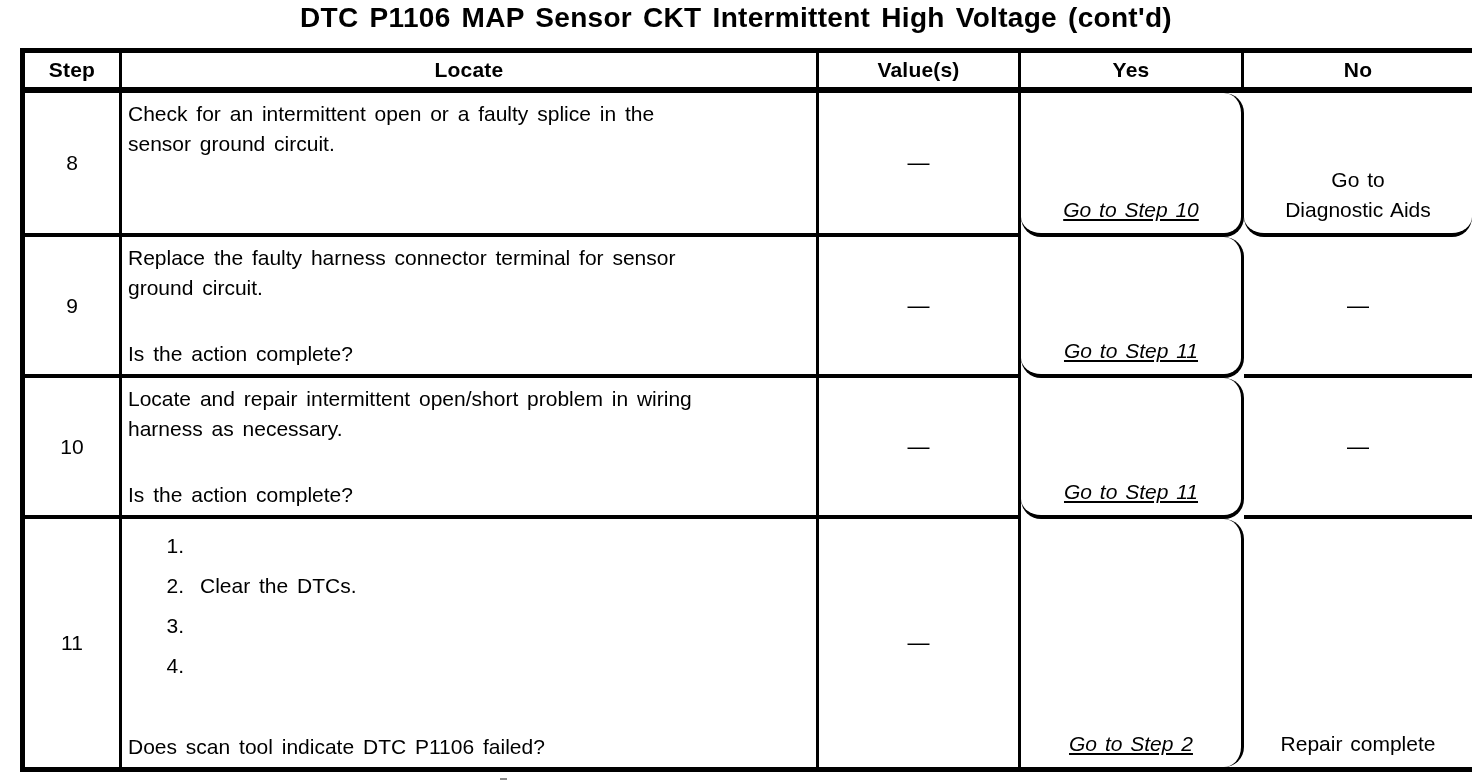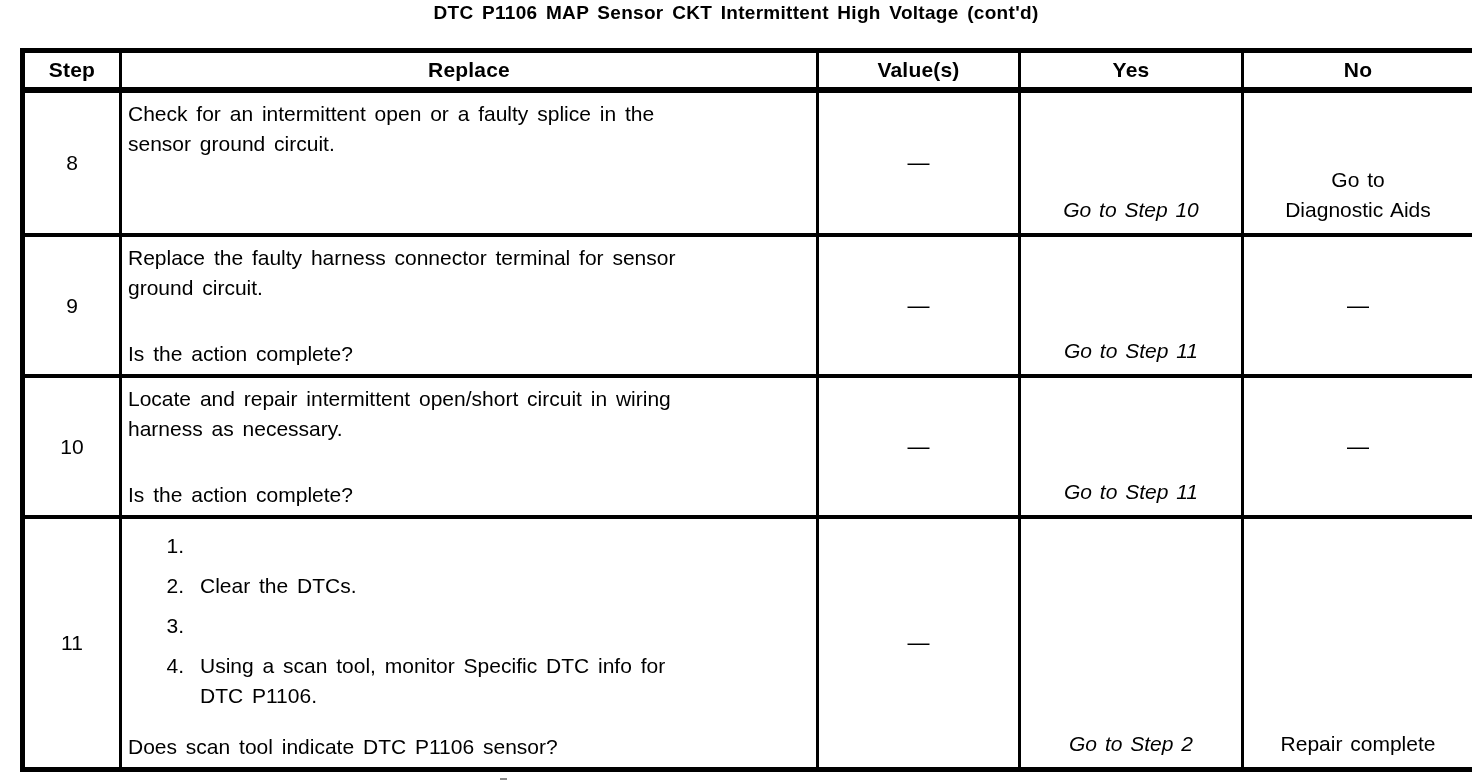--- a/index.html
+++ b/index.html
@@ -14,21 +14,21 @@
     font-family: "Liberation Sans", "DejaVu Sans", sans-serif;
     color: #000;
     overflow: hidden;
   }
   .page-title {
     position: absolute;
     top: 2px;
     left: 0;
     width: 100%;
     text-align: center;
-    font-size: 19px;
+    font-size: 28px;
     font-weight: bold;
     letter-spacing: 0.3px;
     word-spacing: 3px;
   }
   .diag-table {
     position: absolute;
     left: 20px;
     top: 48px;
     width: 1457px;
     height: 724px;
@@ -75,22 +75,23 @@
     justify-content: center;
     font-size: 22px;
   }
   .c.goto-cell {
     display: flex;
     align-items: flex-end;
     justify-content: center;
     text-align: center;
     padding-bottom: 8px;
     word-spacing: 2px;
+    border-radius: 20px;
   }
-  .c.goto-cell.italic { font-style: italic; }
+  .c.goto-cell.italic { font-style: italic; text-decoration: underline; }
   .c.dash-cell {
     display: flex;
     align-items: center;
     justify-content: center;
     font-size: 22px;
   }
   .ml { white-space: pre-line; }
   .action-list {
     padding-top: 6px;
   }
@@ -116,21 +117,21 @@
   }
 </style>
 </head>
 <body>
 
 <div class="page-title">DTC P1106 MAP Sensor CKT Intermittent High Voltage (cont'd)</div>
 
 <div class="diag-table">
 
   <div class="c hdr">Step</div>
-  <div class="c hdr">Replace</div>
+  <div class="c hdr">Locate</div>
   <div class="c hdr">Value(s)</div>
   <div class="c hdr">Yes</div>
   <div class="c hdr last-col">No</div>
 
   <div class="c step-cell">8</div>
   <div class="c action-cell">
     <div class="ml">Check for an intermittent open or a faulty splice in the
 sensor ground circuit.</div>
   </div>
   <div class="c value-cell">—</div>
@@ -143,21 +144,21 @@
     <div class="ml">Replace the faulty harness connector terminal for sensor
 ground circuit.</div>
     <div class="question">Is the action complete?</div>
   </div>
   <div class="c value-cell">—</div>
   <div class="c goto-cell italic">Go to Step 11</div>
   <div class="c dash-cell last-col">—</div>
 
   <div class="c step-cell">10</div>
   <div class="c action-cell">
-    <div class="ml">Locate and repair intermittent open/short circuit in wiring
+    <div class="ml">Locate and repair intermittent open/short problem in wiring
 harness as necessary.</div>
     <div class="question">Is the action complete?</div>
   </div>
   <div class="c value-cell">—</div>
   <div class="c goto-cell italic">Go to Step 11</div>
   <div class="c dash-cell last-col">—</div>
 
   <div class="c step-cell bottom-row">11</div>
   <div class="c action-cell bottom-row">
     <div class="action-list">
@@ -166,25 +167,23 @@
       </div>
       <div class="li">
         <span class="num">2.</span>
         <span class="ml">Clear the DTCs.</span>
       </div>
       <div class="li">
         <span class="num">3.</span>
       </div>
       <div class="li">
         <span class="num">4.</span>
-        <span class="ml">Using a scan tool, monitor Specific DTC info for
-DTC P1106.</span>
       </div>
     </div>
-    <div class="question">Does scan tool indicate DTC P1106 sensor?</div>
+    <div class="question">Does scan tool indicate DTC P1106 failed?</div>
   </div>
   <div class="c value-cell bottom-row">—</div>
   <div class="c goto-cell italic bottom-row">Go to Step 2</div>
   <div class="c goto-cell last-col bottom-row">Repair complete</div>
 
 </div>
 
 <div class="scan-tick"></div>
 
 </body></html>

